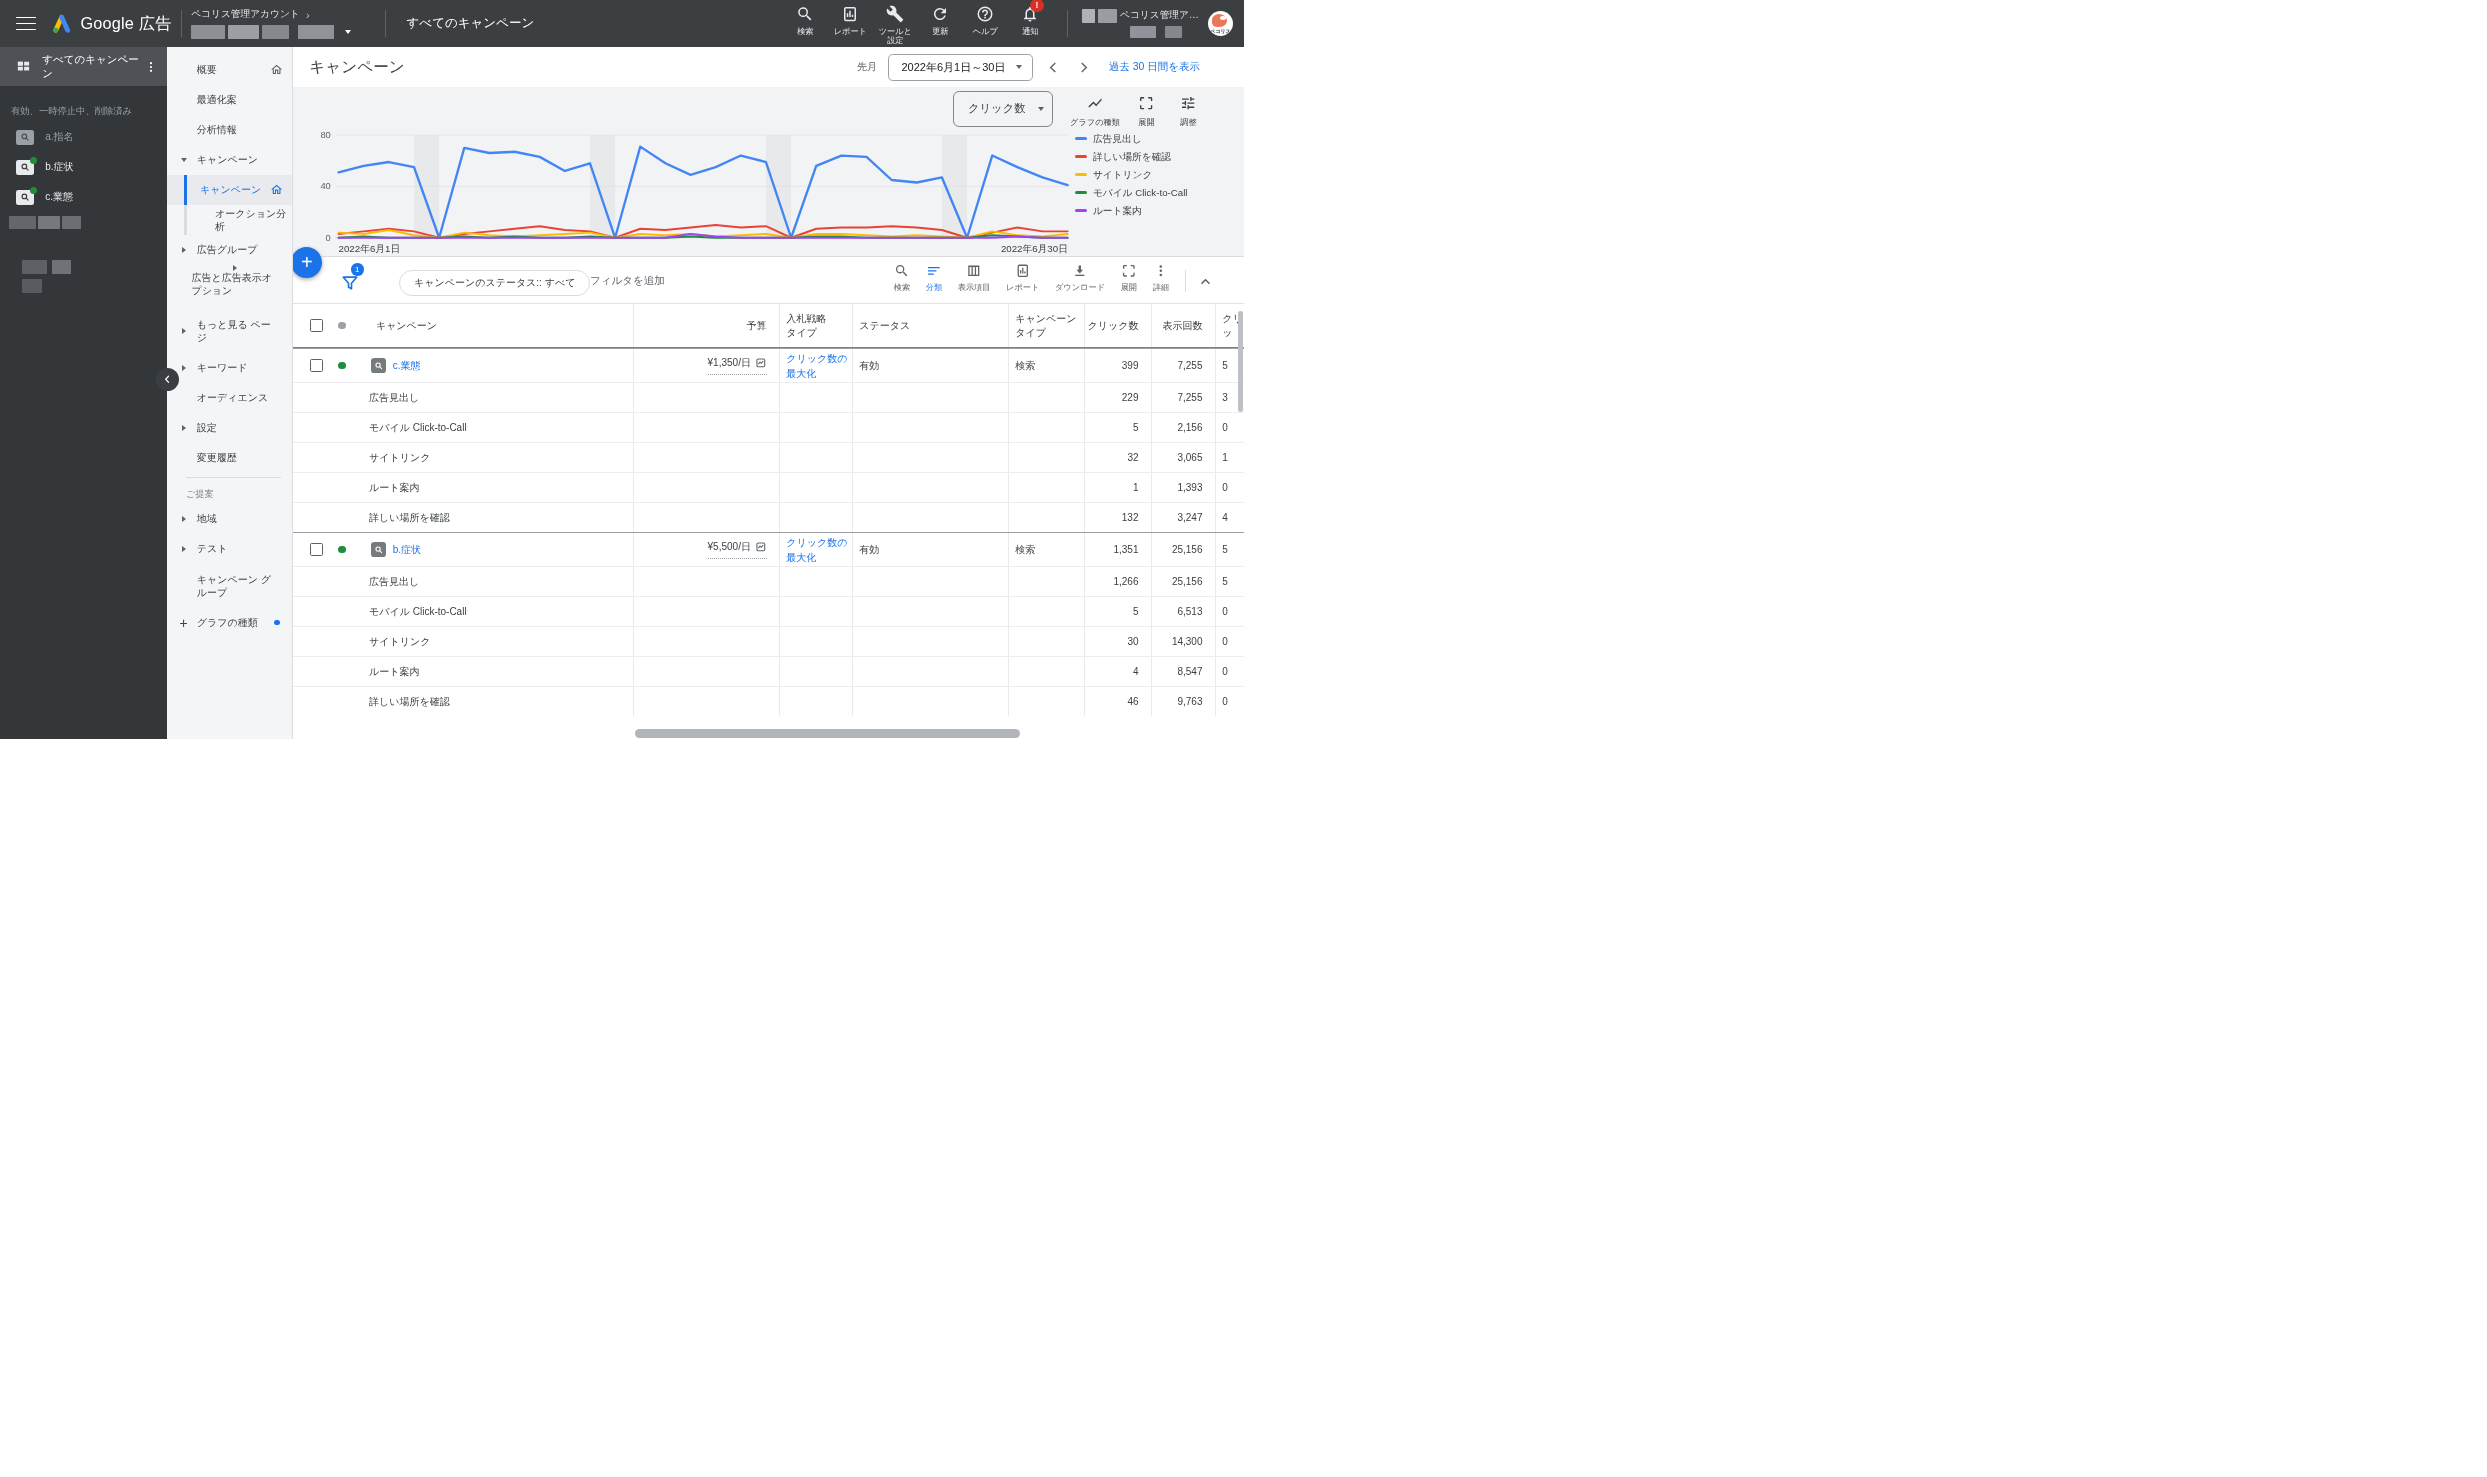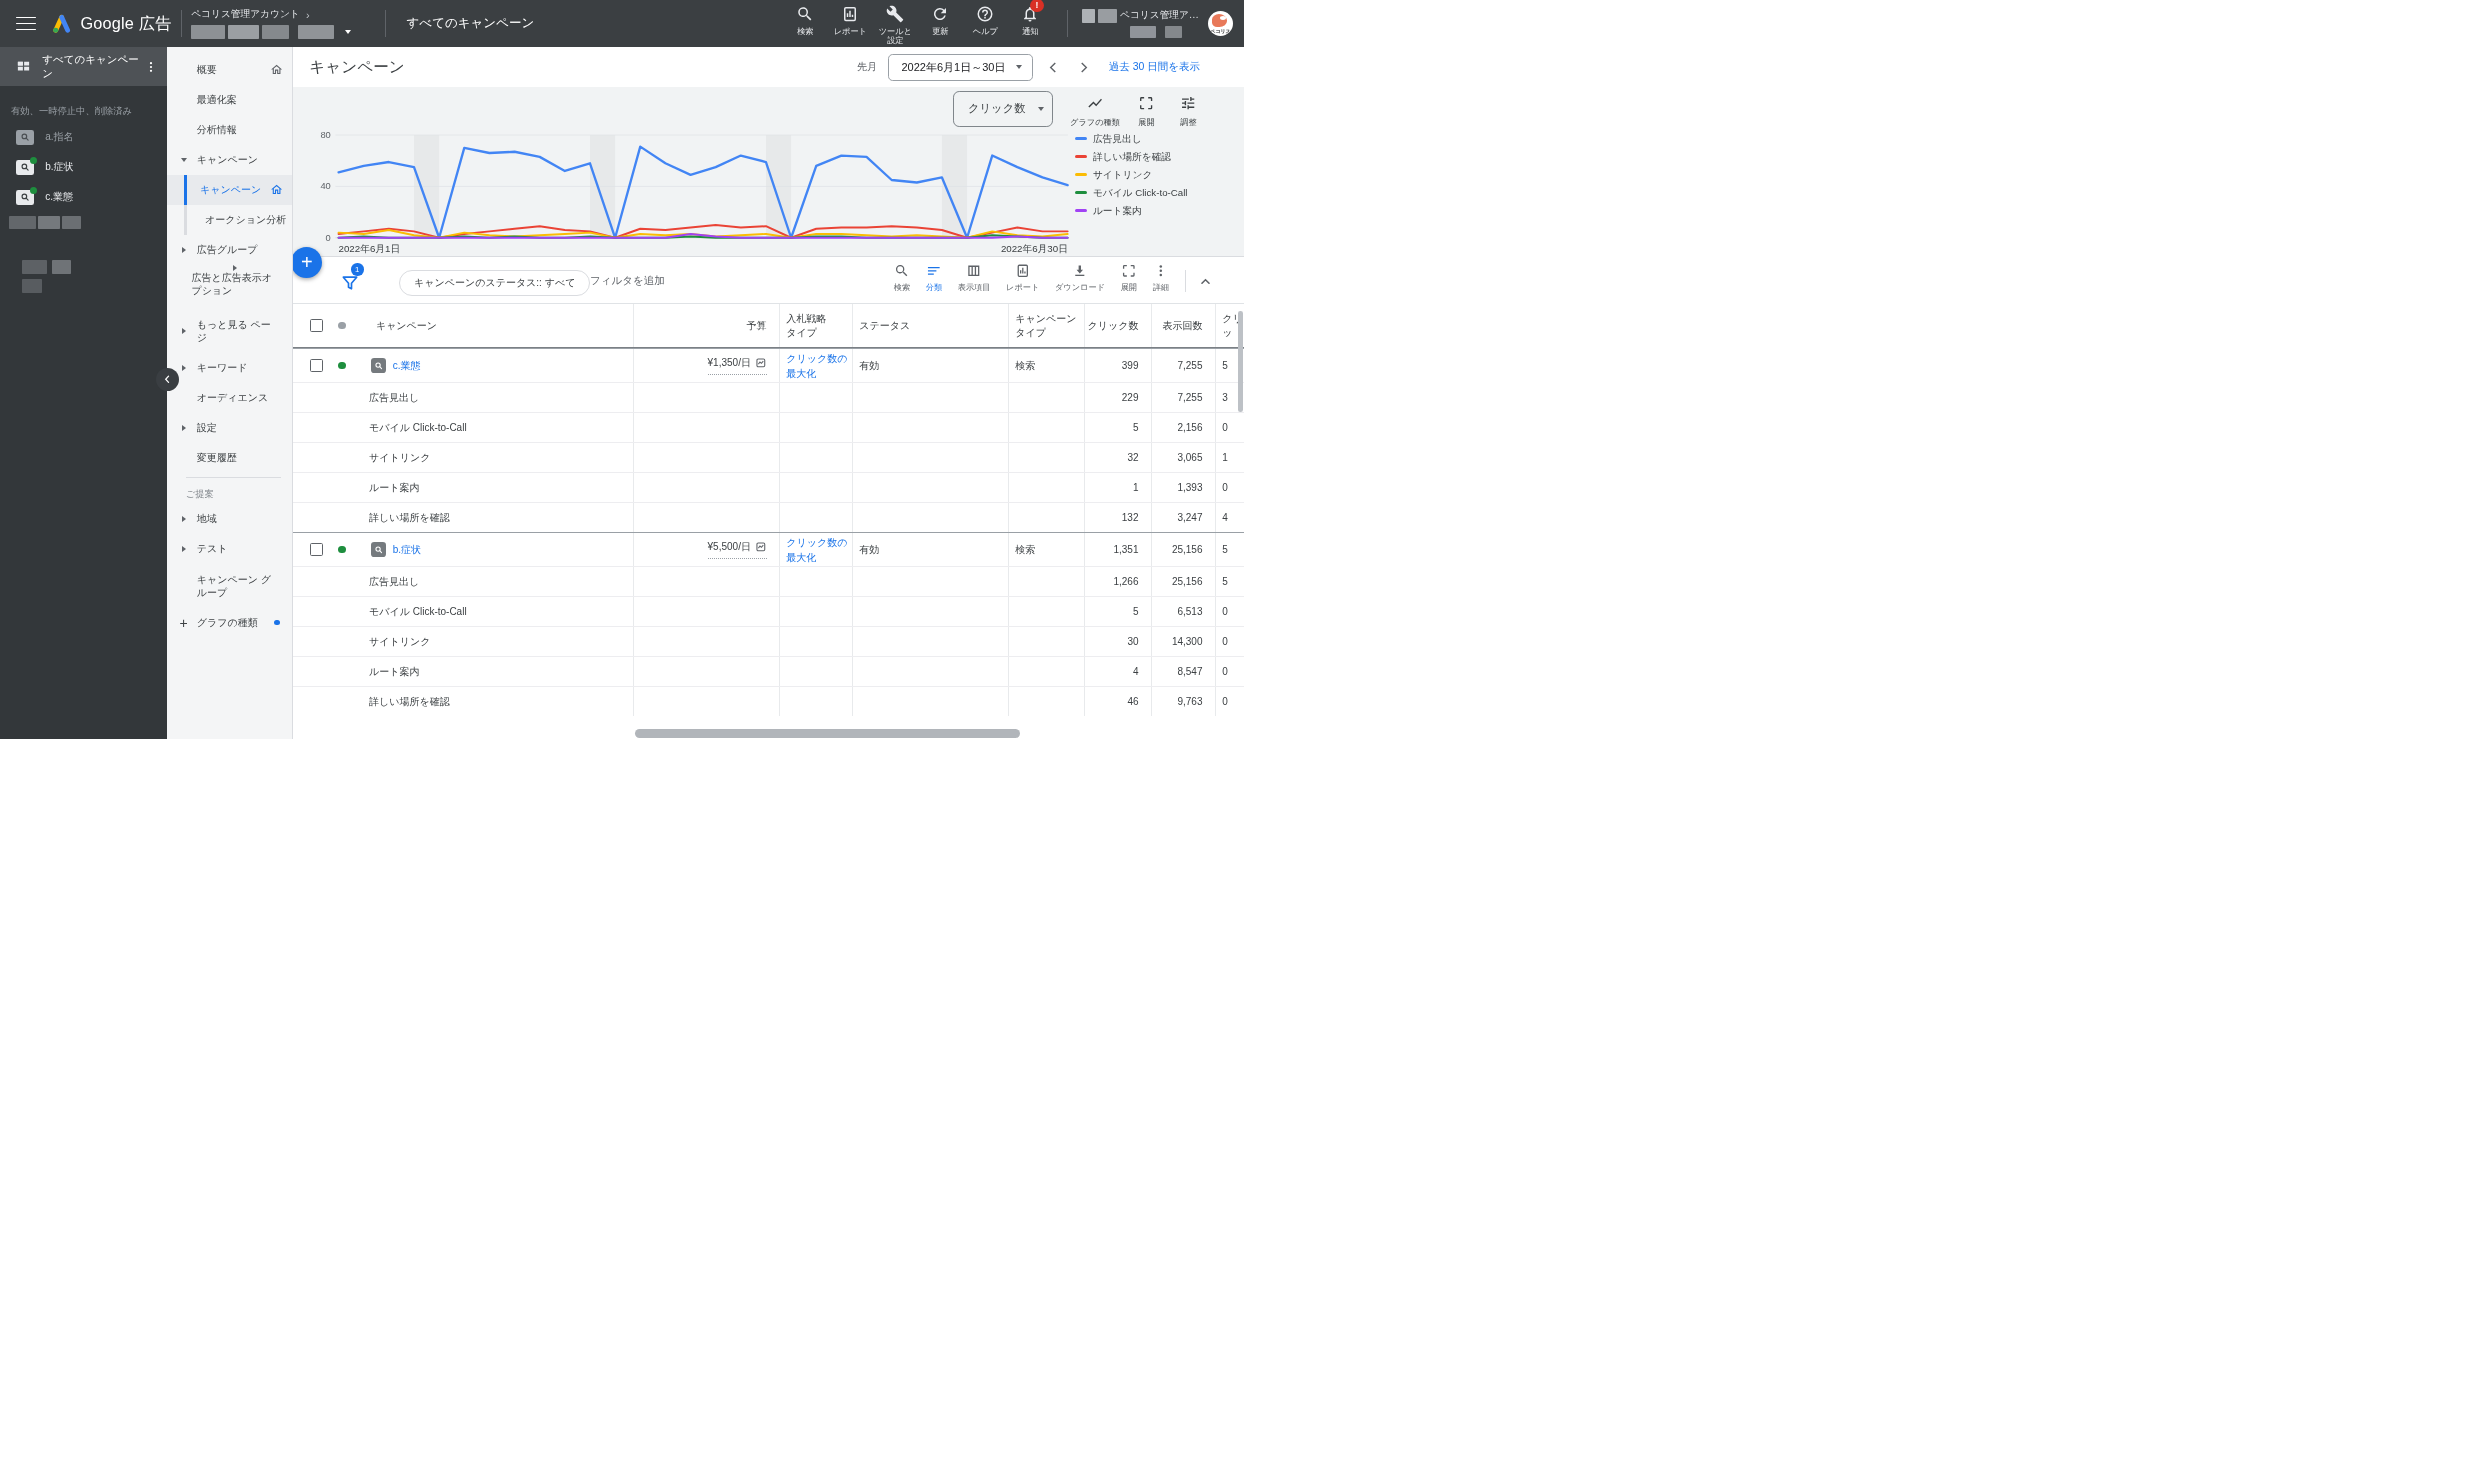--- a/index.html
+++ b/index.html
@@ -348,21 +348,21 @@
         <span class="dr-label" style="margin-left: 11px;">キャンペーン</span>
         <span class="dr-home ic">
           <svg viewBox="0 0 24 24">
             <path fill="currentColor" d="M12 5.69l5 4.5V18h-2v-6H9v6H7v-7.81l5-4.5M12 3L2 12h3v8h6v-6h2v6h6v-8h3L12 3z"></path>
           </svg>
         </span>
       </div>
       <div class="dr-item" style="height: 30px;">
         <span class="guide"></span>
         <span class="arr"></span>
-        <span class="dr-label" style="margin-left: 16px;">オークション分析</span>
+        <span class="dr-label" style="margin-left: 26px;">オークション分析</span>
       </div>
       <div class="dr-item" style="height: 30px;">
         <span class="arr">
           <span class="tri-r"></span>
         </span>
         <span class="dr-label">広告グループ</span>
       </div>
       <div class="dr-item" style="height: 44px; flex-direction: column;">
         <span class="arr">
           <span class="tri-r"></span>

